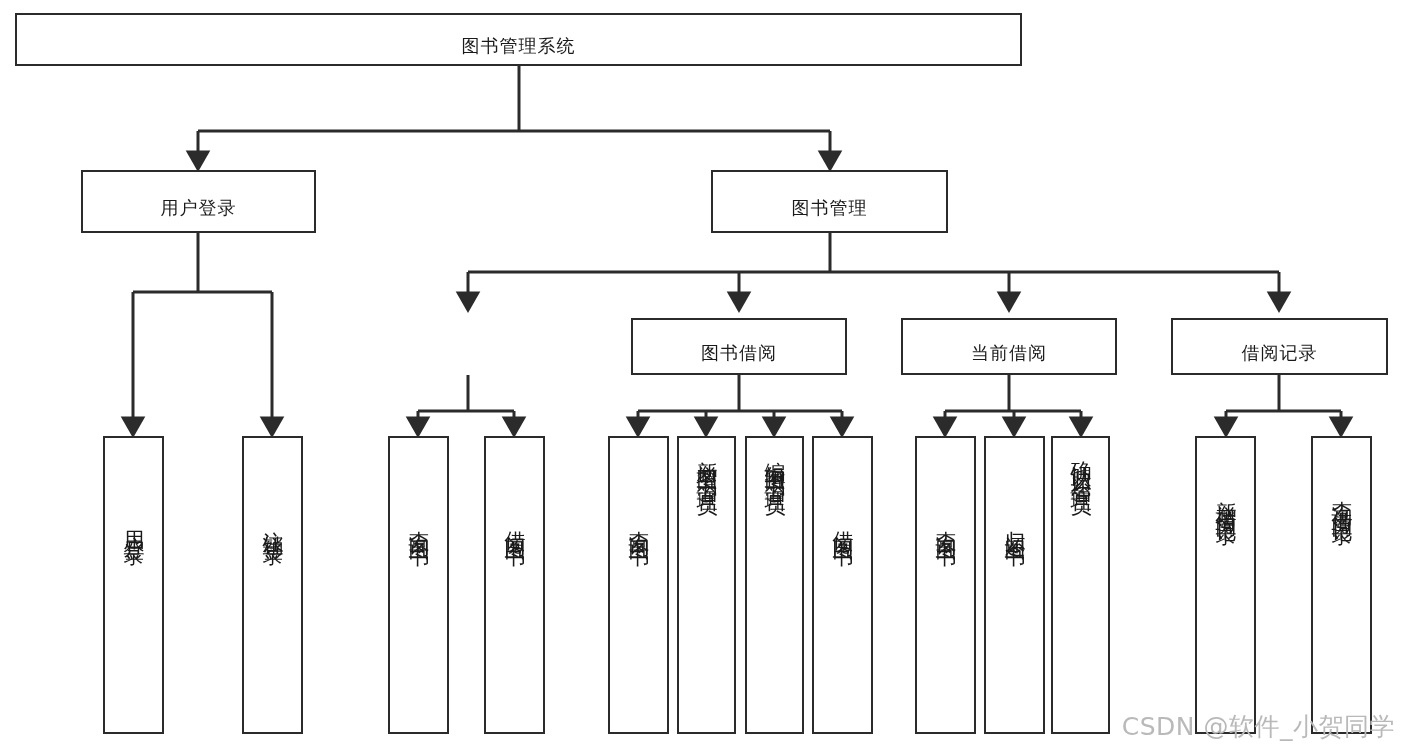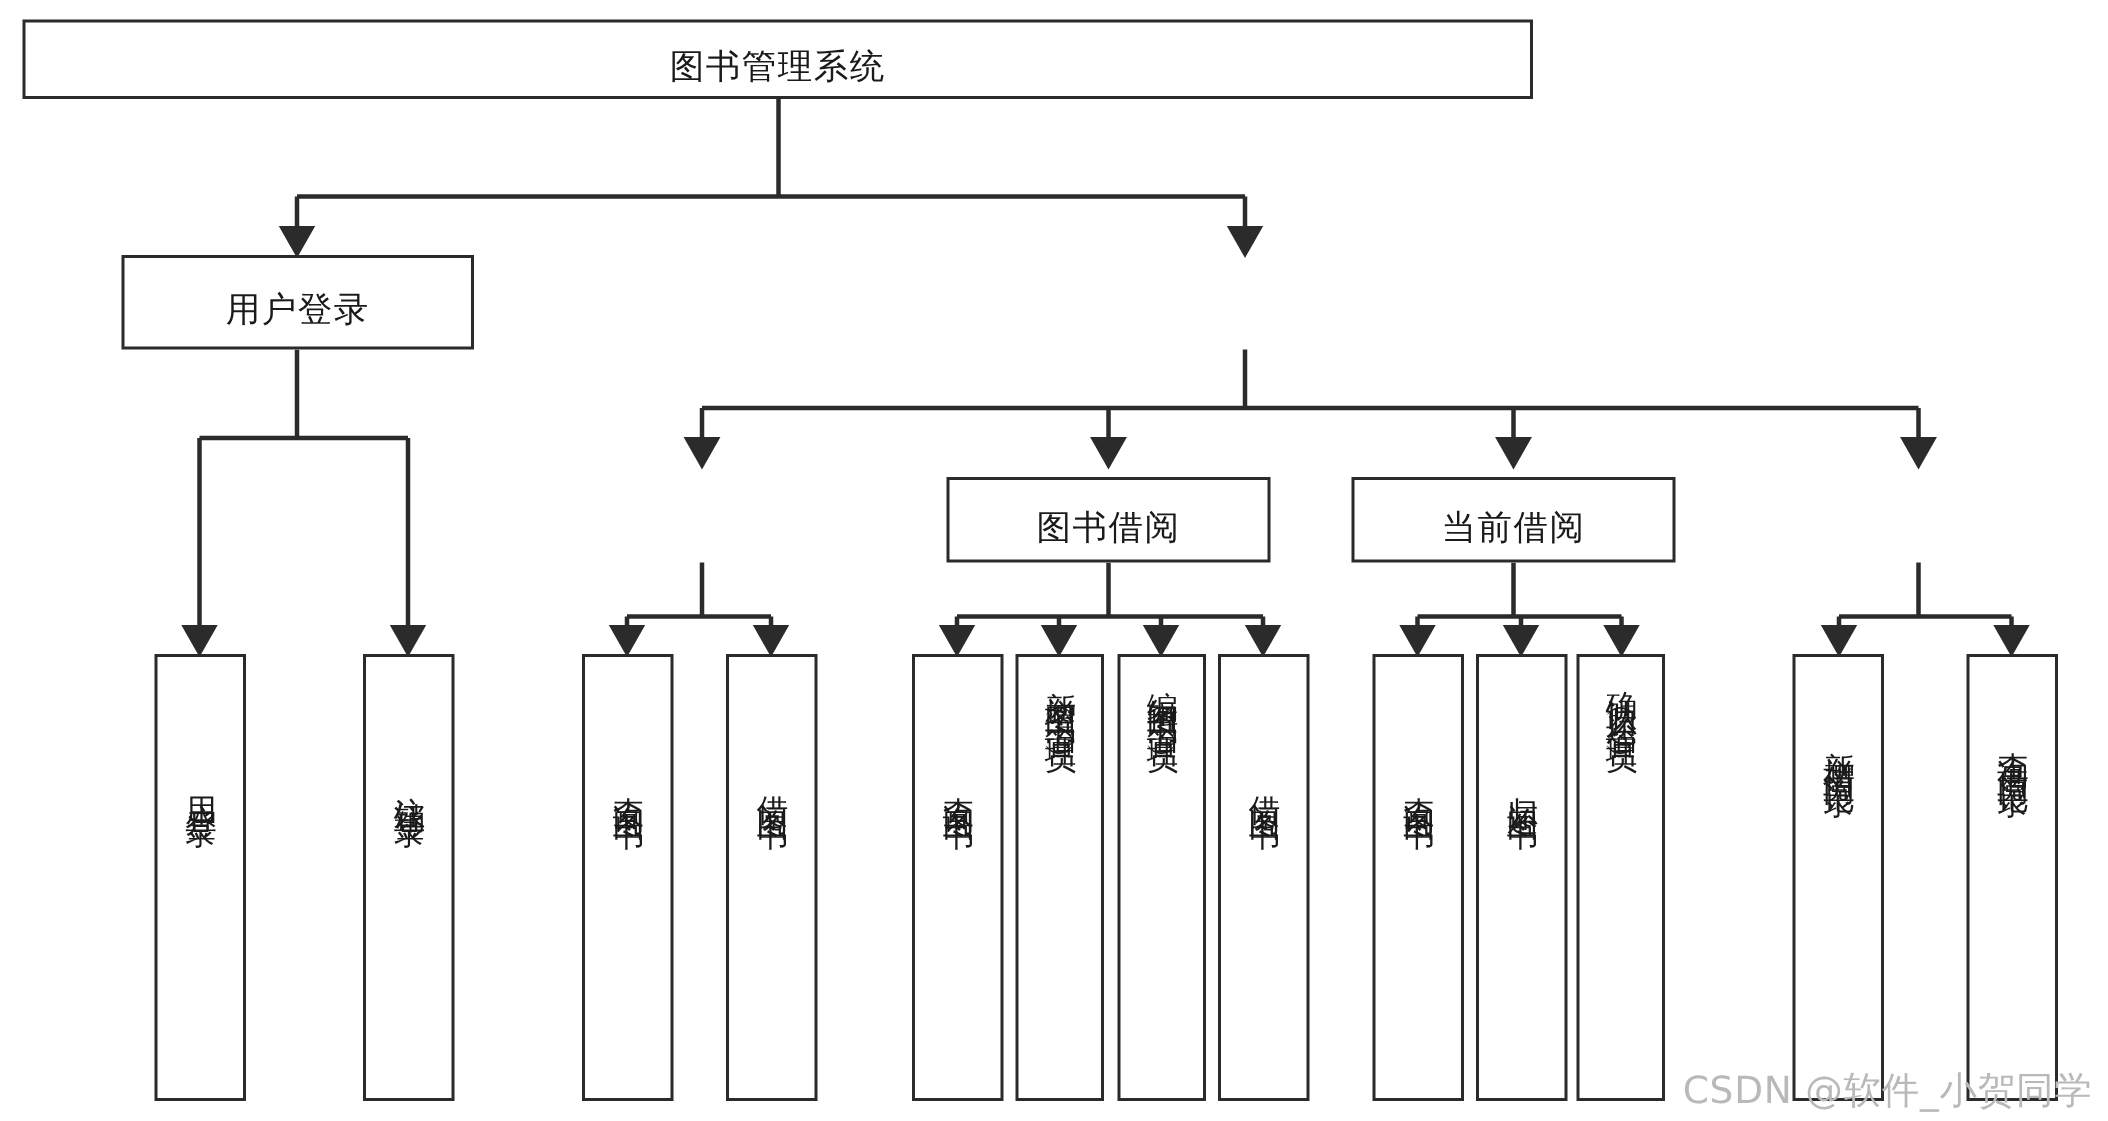--- a/index.html
+++ b/index.html
@@ -37,21 +37,21 @@
     color: #1a1a1a;
   }
   .node .node-label {
     display: block;
     text-align: center;
     line-height: 1.18;
     white-space: pre;
   }
   
   .node.horiz .node-label {
-    font-size: 23px;
+    font-size: 18px;
     letter-spacing: 1px;
     margin-top: 12px;
   }
   
   .node.vert {
     align-items: flex-start;
     padding-top: 6px;
   }
   .node.vert .node-label {
     writing-mode: vertical-rl;
@@ -134,30 +134,36 @@
   </svg>
 
   <div class="node horiz" style="left:15px; top:13px; width:1007px; height:53px;">
     <span class="node-label">图书管理系统</span>
   </div>
 
   <div class="node horiz" style="left:81px; top:170px; width:235px; height:63px;">
     <span class="node-label">用户登录</span>
   </div>
 
+  <div class="node horiz" style="left:711px; top:170px; width:237px; height:63px;">
+    <span class="node-label">图书管理</span>
+  </div>
 
 
   <div class="node horiz" style="left:631px; top:318px; width:216px; height:57px;">
     <span class="node-label">图书借阅</span>
   </div>
 
   <div class="node horiz" style="left:901px; top:318px; width:216px; height:57px;">
     <span class="node-label">当前借阅</span>
   </div>
 
+  <div class="node horiz" style="left:1171px; top:318px; width:217px; height:57px;">
+    <span class="node-label">借阅记录</span>
+  </div>
 
   <div class="node vert mid" style="left:103px; top:436px; width:61px; height:298px;">
     <span class="node-label">用户登录</span>
   </div>
 
   <div class="node vert mid" style="left:242px; top:436px; width:61px; height:298px;">
     <span class="node-label">注销登录</span>
   </div>
 
   <div class="node vert mid" style="left:388px; top:436px; width:61px; height:298px;">

